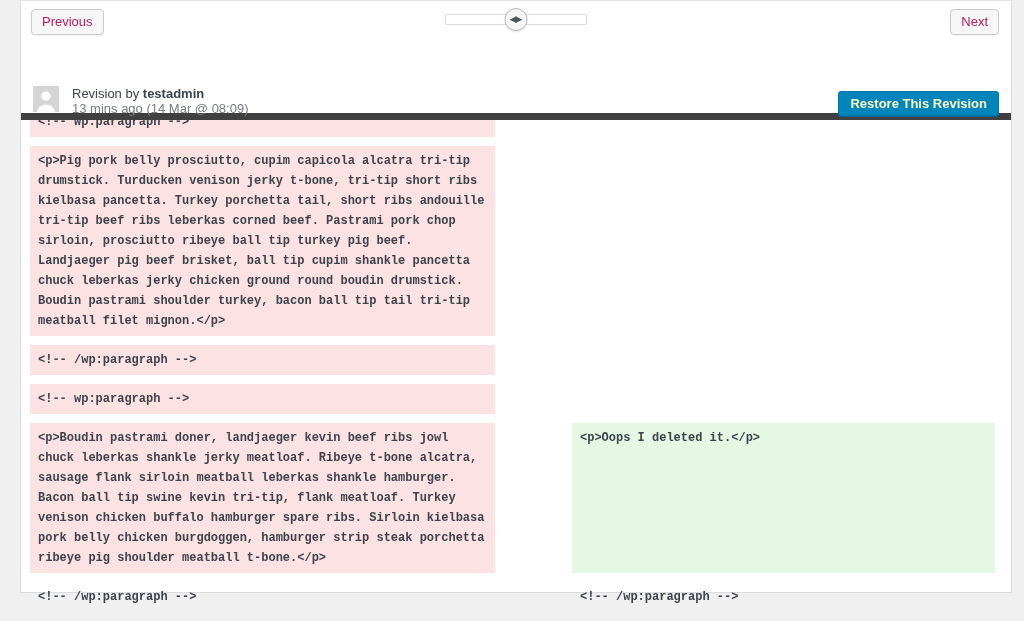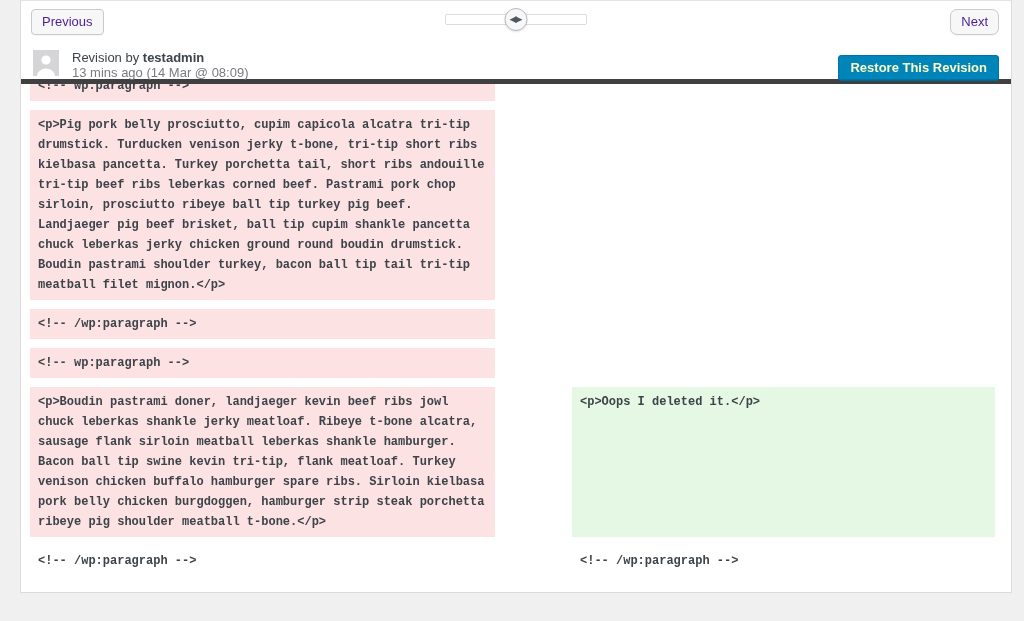--- a/index.html
+++ b/index.html
@@ -18,31 +18,31 @@
     border: 1px solid #dcdcde;
     border-top-color: #e2e4e7;
   }
   
   .topbar { position: relative; height: 44px; }
   .wp-btn {
     display: inline-block;
     background: #f7f7f7;
     border: 1px solid #c9cacb;
     border-radius: 4px;
-    color: #4c1d95;
+    color: #be185d;
     font-family: "Liberation Sans", sans-serif;
     font-size: 13px;
     line-height: 24px;
     height: 26px;
     padding: 0 10px;
     cursor: pointer;
     box-shadow: 0 1px 0 rgba(0,0,0,0.04);
   }
   .btn-prev { position: absolute; left: 10px; top: 8px; }
-  .btn-next { position: absolute; right: 12px; top: 8px; border-radius: 7px; }
+  .btn-next { position: absolute; right: 12px; top: 8px; }
   .slider-wrap {
     position: absolute;
     left: 50%; top: 0;
     transform: translateX(-50%);
     width: 142px; height: 44px;
   }
   .slider-track {
     position: absolute;
     left: 0; top: 13px;
     width: 142px; height: 11px;
@@ -66,21 +66,22 @@
     font-size: 9px;
     letter-spacing: -1px;
     color: #50575e;
     line-height: 1;
     padding-right: 1px;
   }
   
   .revheader {
     position: relative;
     height: 39px;
-    border-bottom: 5px solid #404040;
+    border-bottom: 7px solid #404040;
+    margin-top: 36px;
   }
   .avatar {
     position: absolute;
     left: 12px; top: 5px;
     width: 26px; height: 26px;
     display: block;
   }
   .byline {
     position: absolute;
     left: 51px; top: 5px;

